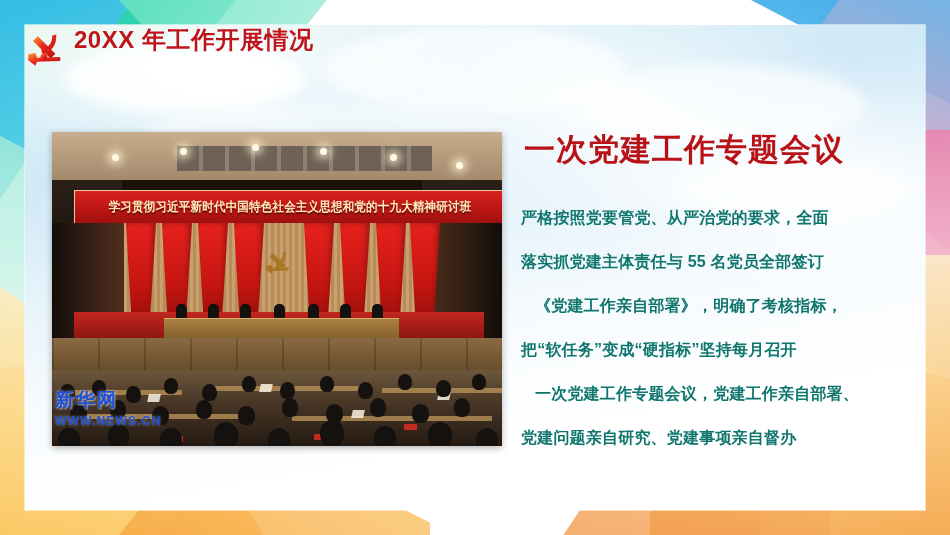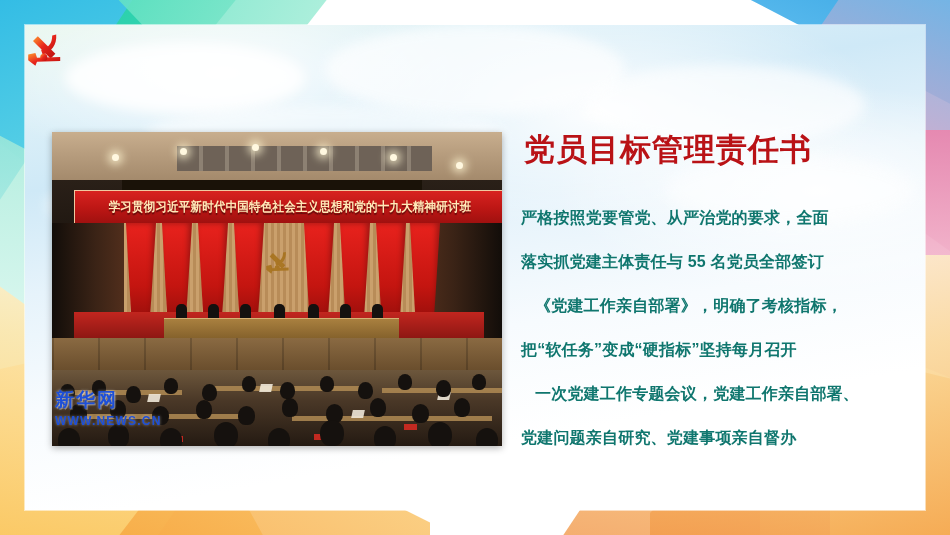--- a/index.html
+++ b/index.html
@@ -201,20 +201,21 @@
             <stop offset="45%" stop-color="#e8261d"></stop>
             <stop offset="100%" stop-color="#b60f0c"></stop>
           </linearGradient>
         </defs>
         <path d="M78 14 C80 40 66 58 44 64 L40 52 C58 48 68 36 68 16 Z" fill="url(#embGrad)"></path>
         <path d="M20 30 L32 18 L76 62 L64 74 Z" fill="url(#embGrad)"></path>
         <path d="M8 64 L26 60 L30 72 L88 70 L88 80 L30 82 L26 92 L8 78 Z" fill="url(#embGrad)"></path>
         <circle cx="47" cy="71" r="9" fill="url(#embGrad)"></circle>
       </svg>
     </span>
+    <div class="page-title">20XX 年工作开展情况</div>
   </div>
 
   <div class="photo">
     <div class="ph-ceiling"></div>
     <div class="ph-vents"></div>
     <div class="spot" style="left:60px;top:22px"></div>
     <div class="spot" style="left:128px;top:16px"></div>
     <div class="spot" style="left:200px;top:12px"></div>
     <div class="spot" style="left:268px;top:16px"></div>
     <div class="spot" style="left:338px;top:22px"></div>
@@ -312,21 +313,21 @@
       <div class="head" style="left:376px;top:52px;width:24px;height:26px"></div>
       <div class="head" style="left:424px;top:58px;width:22px;height:24px"></div>
     </div>
 
     <div class="watermark">
       <div class="wm-cn">新华网</div>
       <div class="wm-url">WWW.NEWS.CN</div>
     </div>
   </div>
 
-  <div class="headline">党员目标管理责任书</div>
+  <div class="headline">一次党建工作专题会议</div>
 
   <div class="body-copy">
     <p>严格按照党要管党、从严治党的要求，全面</p>
     <p>落实抓党建主体责任与 55 名党员全部签订</p>
     <p class="indent">《党建工作亲自部署》，明确了考核指标，</p>
     <p>把“软任务”变成“硬指标”坚持每月召开</p>
     <p class="indent">一次党建工作专题会议，党建工作亲自部署、</p>
     <p>党建问题亲自研究、党建事项亲自督办</p>
   </div>
 

